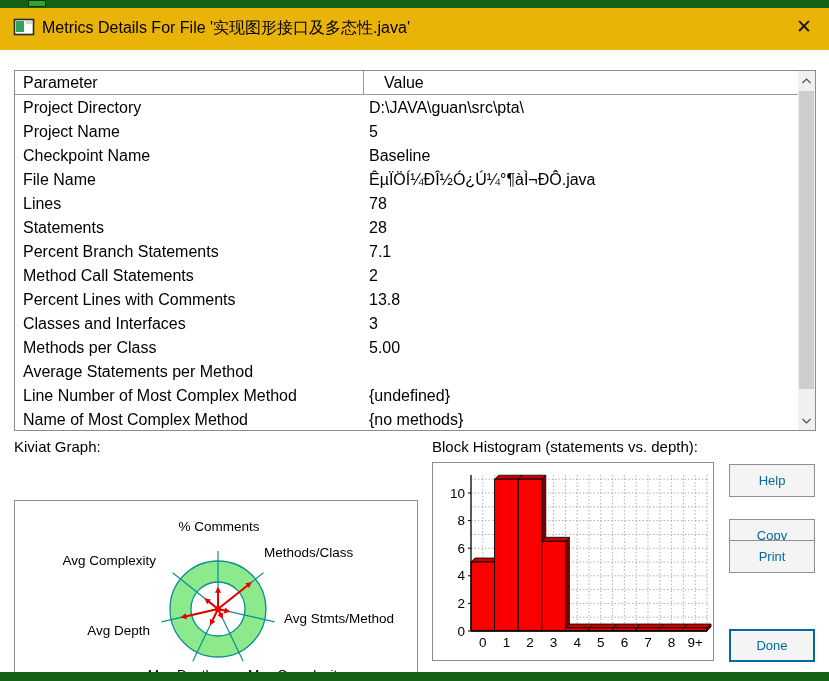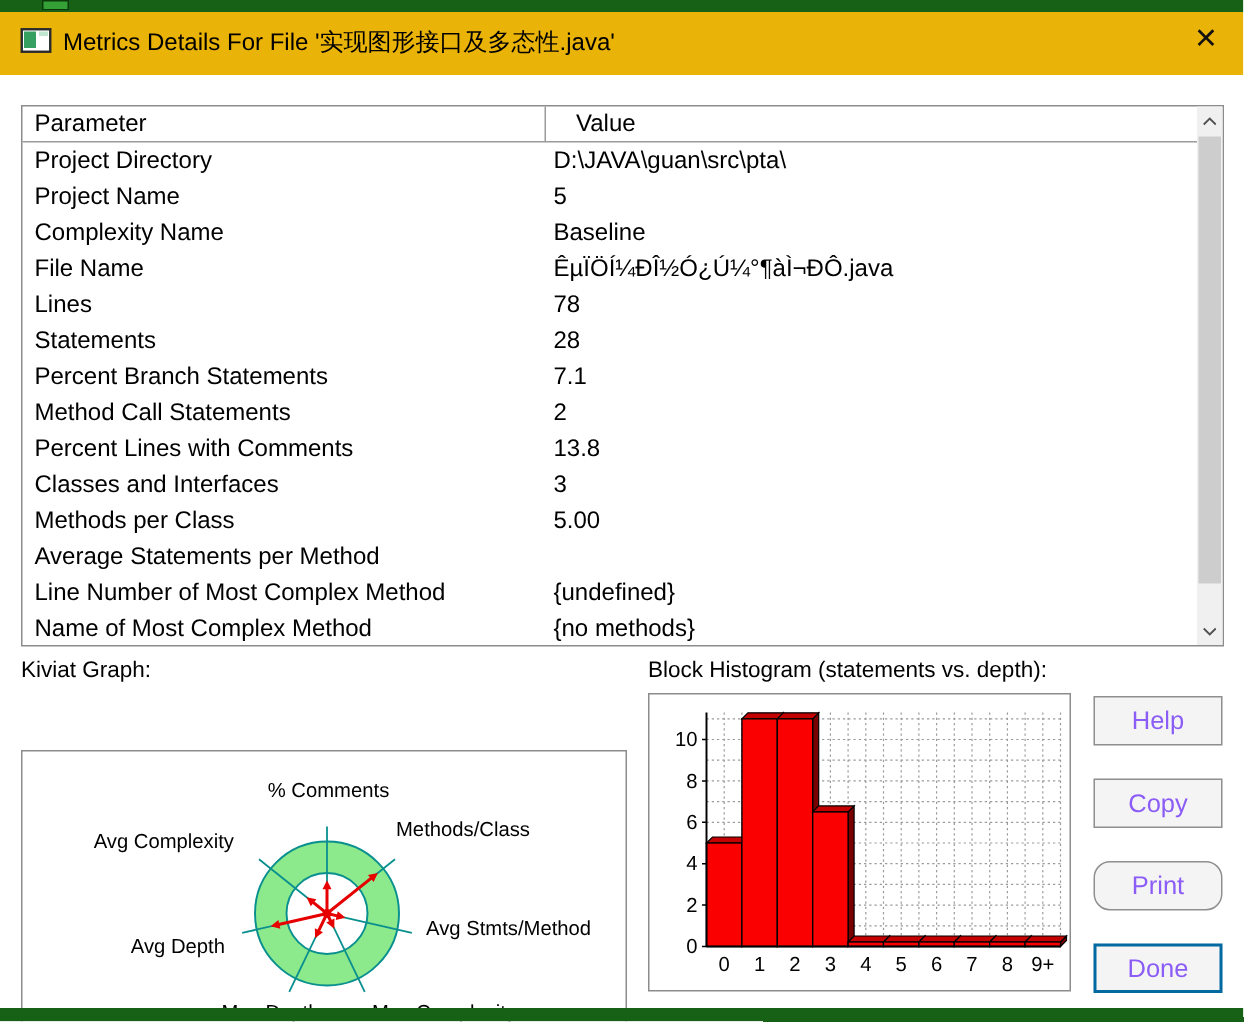--- a/index.html
+++ b/index.html
@@ -42,25 +42,25 @@
 
   .section-label { position:absolute; top:430px; font-size:15px; white-space:nowrap; }
   .kiviat-label { left:14px; }
   .histo-label { left:432px; }
 
   .panel { position:absolute; top:454px; background:#fff; border:1px solid #8c8c8c; }
   .kiviat-panel { left:14px; width:404px; height:199px;margin-top:38px; }
   .histo-panel { left:432px; width:282px; height:199px; }
 
   .btn { position:absolute; left:729px; width:86px; height:33px; background:#f4f4f4;
-         border:1px solid #8f8f8f; font-size:17px; font-family:"Liberation Sans", sans-serif;
-         color:#8b5cf6; cursor:pointer; }
+         border:1px solid #8f8f8f; font-size:13px; font-family:"Liberation Sans", sans-serif;
+         color:#0369a1; cursor:pointer; }
   #help-btn  { top:456px; }
   #copy-btn  { top:511px; }
-  #print-btn { top:566px;border-radius:11px; }
+  #print-btn { top:532px; }
   #done-btn  { top:621px; border:2px solid #0369a1; }
 
   svg text { font-family:"Liberation Sans", sans-serif; }
 </style>
 </head>
 <body>
 
 <div class="screen">
 
   <div class="strip top">
@@ -89,21 +89,21 @@
       <div class="tbody" id="tbody">
           <div class="tr">
             <div class="td param">Project Directory</div>
             <div class="td value">D:\JAVA\guan\src\pta\</div>
           </div>
           <div class="tr">
             <div class="td param">Project Name</div>
             <div class="td value">5</div>
           </div>
           <div class="tr">
-            <div class="td param">Complexity Name</div>
+            <div class="td param">Checkpoint Name</div>
             <div class="td value">Baseline</div>
           </div>
           <div class="tr">
             <div class="td param">File Name</div>
             <div class="td value">ÊµÏÖÍ¼ÐÎ½Ó¿Ú¼°¶àÌ¬ÐÔ.java</div>
           </div>
           <div class="tr">
             <div class="td param">Lines</div>
             <div class="td value">78</div>
           </div>

